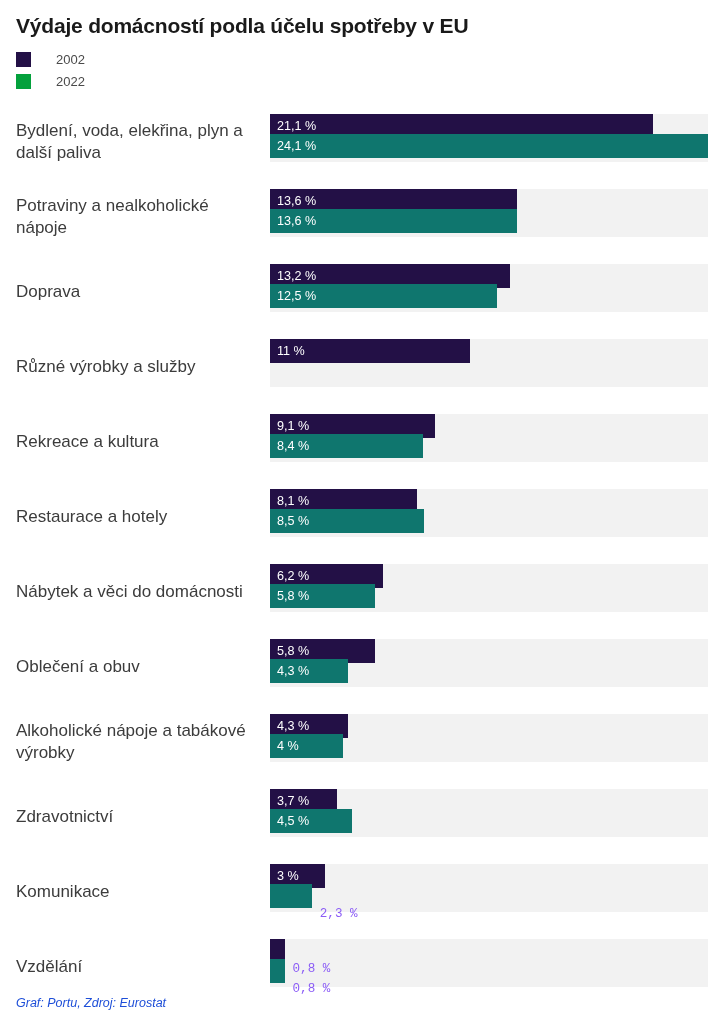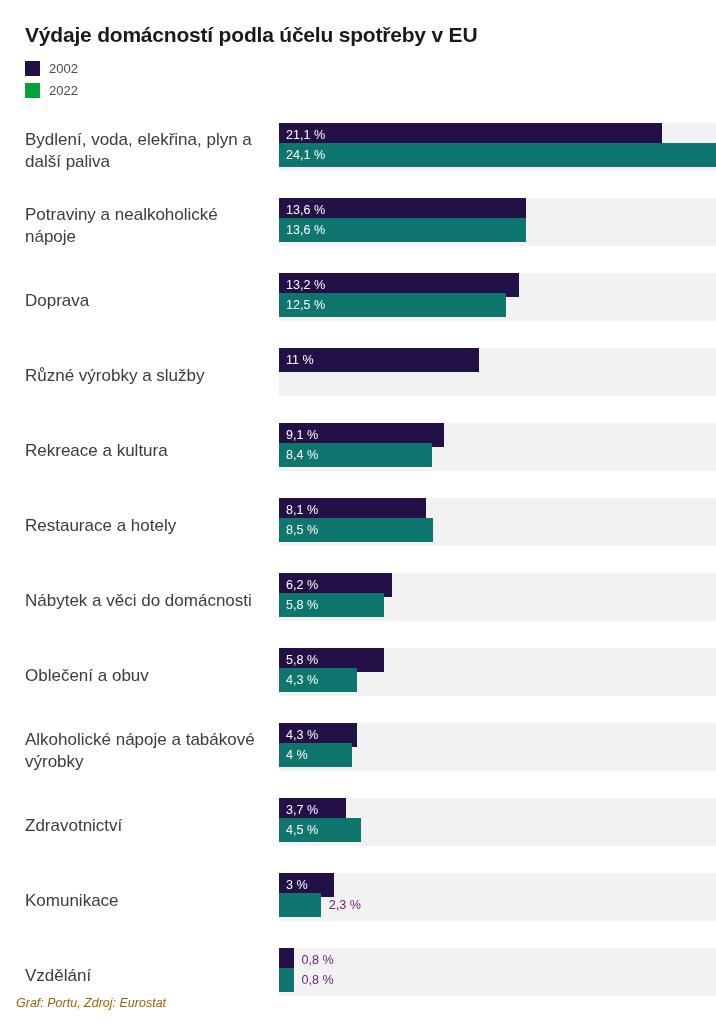--- a/index.html
+++ b/index.html
@@ -13,41 +13,42 @@
     font-family: "Liberation Sans", sans-serif;
     color: #3c3c3c;
     overflow: hidden;
     position: relative;
   }
 
   #chart-root {
     width: 716px;
     height: 1024px;
     box-sizing: border-box;
-    padding: 9px;
+    padding: 0;
     position: relative;
   }
 
   
   .chart-title {
     font-size: 21px;
     font-weight: bold;
     color: #1a1a1a;
     letter-spacing: -0.2px;
     padding: 14px 0 0 16px;
     line-height: 1.15;
   }
 
   .legend {
     padding: 10px 0 0 16px;
   }
   .legend-item {
     display: flex;
     align-items: center;
     height: 22px;
+    gap: 16px;
   }
   .legend-swatch {
     width: 15px;
     height: 15px;
     flex: 0 0 15px;
     display: block;
   }
   .legend-label {
     font-size: 13px;
     color: #4a4a4a;
@@ -108,39 +109,40 @@
 
   .bar-value-inside {
     font-size: 12.6px;
     color: #ffffff;
     padding-left: 7px;
     white-space: nowrap;
     line-height: 1;
   }
   .bar-value-outside {
     position: absolute;
-    top: 0;
+    top: 18px;
     height: 24px;
     display: flex;
     align-items: center;
     font-size: 12.6px;
-    color: #701a75;
+    color: #8b5cf6;
     white-space: nowrap;
     padding-left: 8px;
     line-height: 1;
+    font-family: Liberation Mono, monospace;
   }
 
   
   .chart-footer {
     position: absolute;
     left: 16px;
     bottom: 14px;
     font-size: 12.5px;
     font-style: italic;
-    color: #a16207;
+    color: #1d4ed8;
   }
 </style>
 </head>
 <body>
 
 <div id="chart-root">
 
   <div class="chart-title">Výdaje domácností podla účelu spotřeby v EU</div>
 
   <div class="legend">

